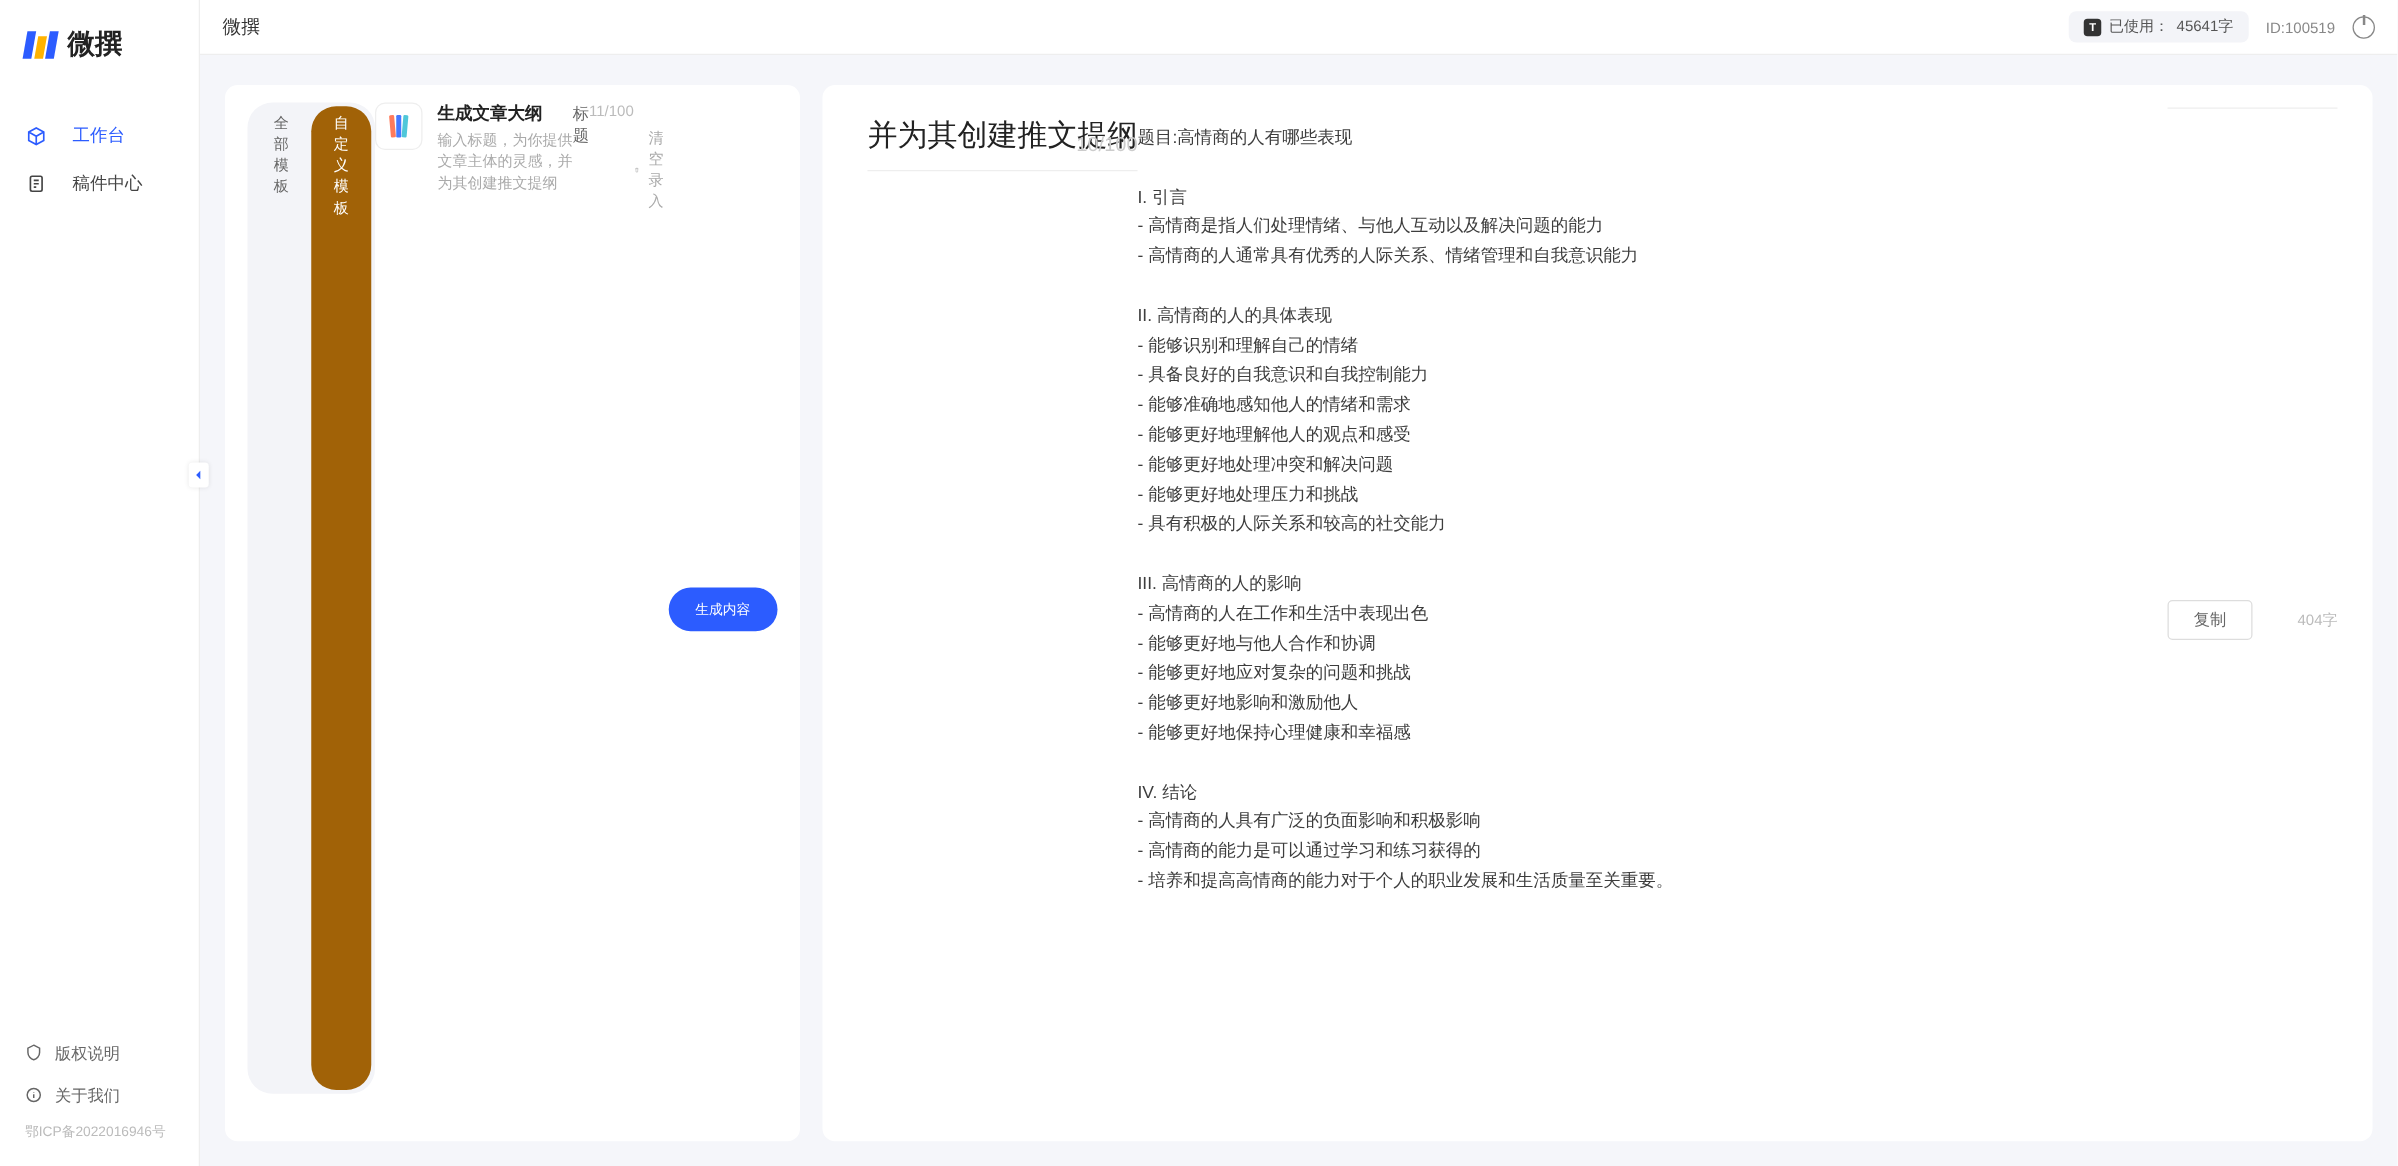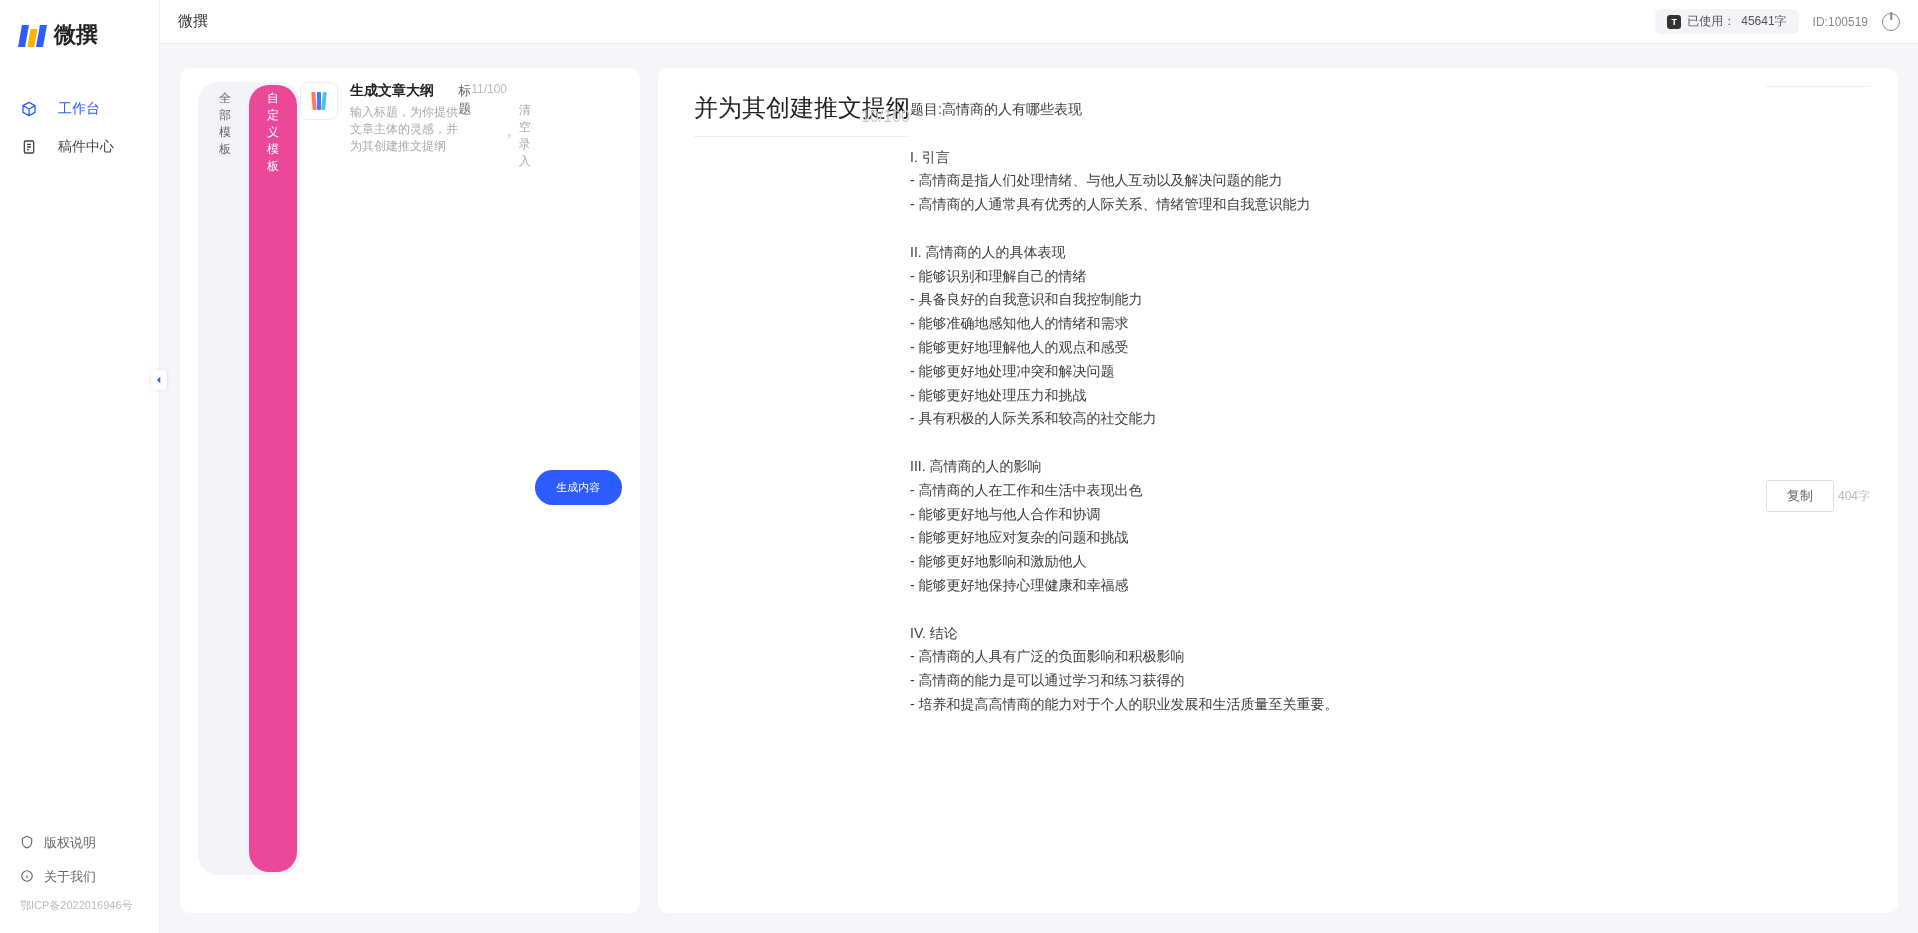--- a/index.html
+++ b/index.html
@@ -37,21 +37,21 @@
 
 
 .workspace { flex: 1; display: flex; gap: 18px; padding: 24px 20px 20px; }
 .panel { background: #fff; border-radius: 10px; display: flex; flex-direction: row; }
 .left-panel { width: 460px; padding: 14px 18px 20px; }
 .right-panel { flex: 1; padding: 18px 28px 20px 36px; }
 
 
 .tab-row { display: flex; gap: 0; background: #f3f4f8; border-radius: 20px; padding: 3px; width: fit-content; margin-bottom: 18px; }
 .tab { padding: 5px 18px; font-size: 12px; border-radius: 20px; cursor: pointer; color: #666; }
-.tab.active { background: #ec4899; color: #fff; }
+.tab.active { background: #a16207; color: #fff; }
 
 .template-card { display: flex; gap: 12px; margin-bottom: 24px; }
 .template-icon { width: 38px; height: 38px; background: #fff; border: 1px solid #eee; border-radius: 8px; display: flex; align-items: center; justify-content: center; }
 .template-icon-books { display: flex; gap: 1px; }
 .book { width: 4px; height: 18px; border-radius: 1px; }
 .b1 { background: #ff7b5c; transform: rotate(-5deg); }
 .b2 { background: #4578ff; }
 .b3 { background: #4fc7d9; transform: rotate(5deg); }
 .template-info { flex: 1; }
 .template-title { font-size: 14px; font-weight: 600; color: #222; margin-bottom: 4px; }
@@ -67,21 +67,21 @@
 
 .left-spacer { flex: 1; }
 .gen-btn { background: #2c5cff; color: #fff; border: none; border-radius: 20px; padding: 10px 0; font-size: 11px; cursor: pointer; width: 200px; align-self: center; }
 
 
 .output-head { text-align: center; position: relative; margin-bottom: 10px; }
 .output-title { font-family: "Songti SC", SimSun, serif; font-size: 24px; color: #222; padding: 6px 0 12px; border-bottom: 1px solid #eee; }
 .outline-counter { position: absolute; right: 0; top: 22px; font-size: 16px; color: #ccc; }
 .outline-body { padding-top: 12px; font-size: 14px; line-height: 1.7; color: #3d3d3d; white-space: pre-line; }
 .right-spacer { flex: 1; }
-.output-foot { border-top: 1px solid #eee; padding-top: 12px; display: flex; justify-content: flex-end; align-items: center; gap: 4px; }
+.output-foot { border-top: 1px solid #eee; padding-top: 12px; display: flex; justify-content: flex-end; align-items: center; gap: 36px; }
 .copy-btn { border: 1px solid #ddd; background: #fff; padding: 6px 20px; border-radius: 4px; font-size: 13px; cursor: pointer; color: #666; }
 .word-count { font-size: 12px; color: #bbb; }
 </style>
 </head>
 <body>
 
 <div class="app">
 
   <aside class="sidebar">
     <div class="logo">

